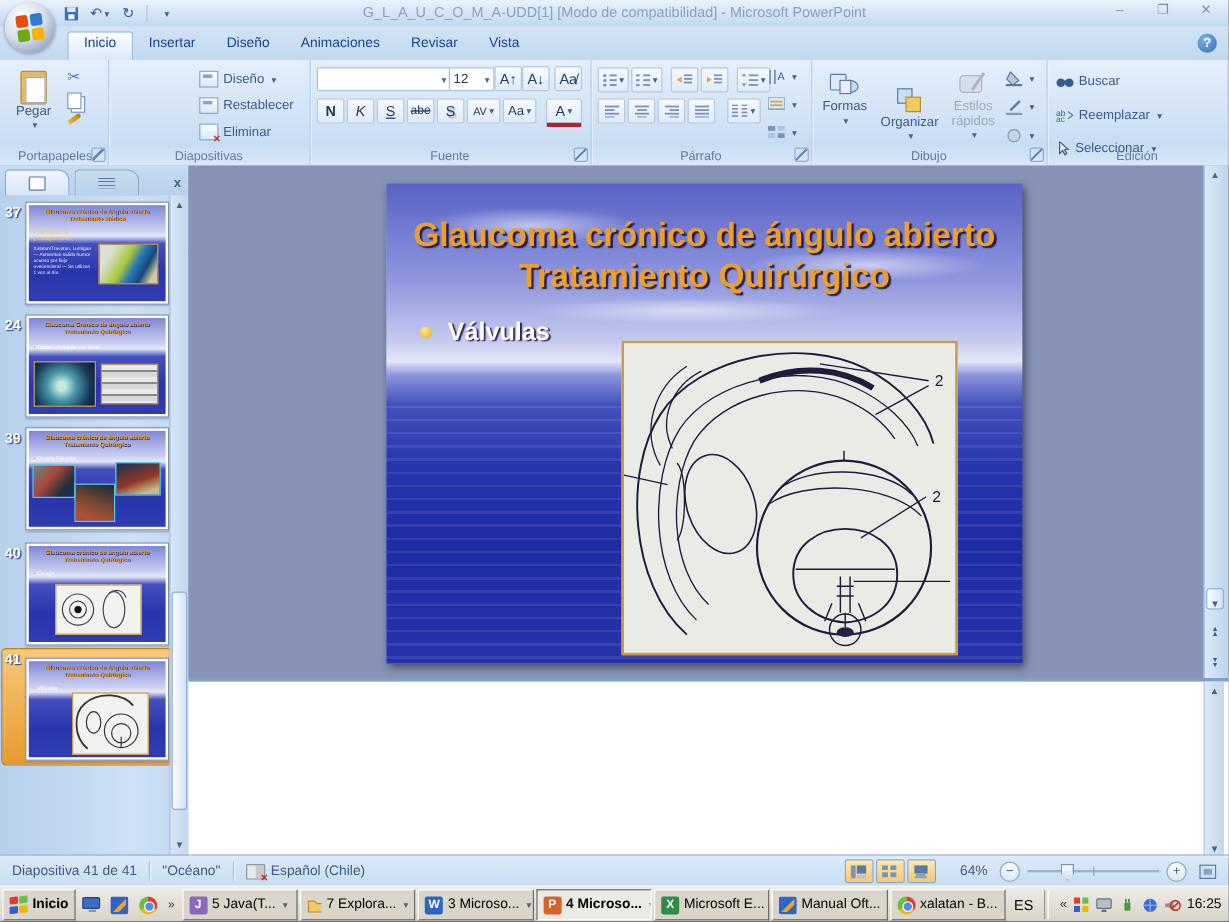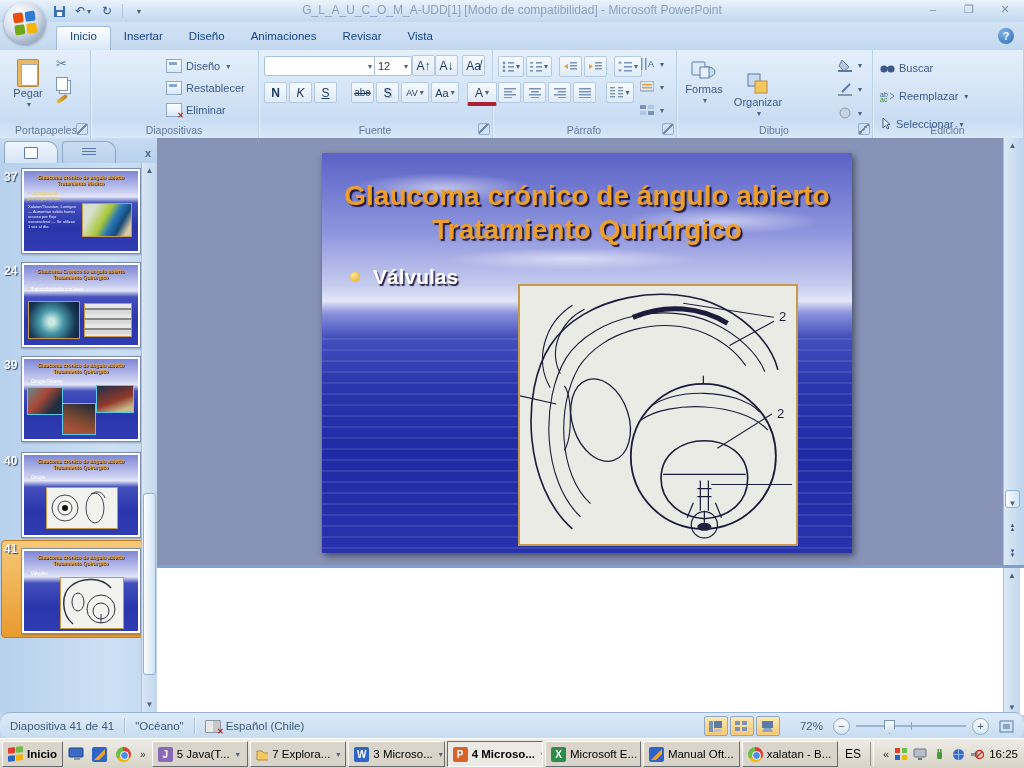--- a/index.html
+++ b/index.html
@@ -130,21 +130,21 @@
   
   .notes{position:absolute;left:157px;top:565px;width:867px;height:147px;background:#FFF;
     border-top:3px solid #7FA0C8;}
   .notes-text{position:absolute;left:8px;top:6px;right:26px;font-size:14.5px;color:#000;}
   .notes-scroll{position:absolute;right:4px;top:0;width:16px;bottom:0;background:linear-gradient(90deg,#DCE9F6,#C2D6EC);
     border-left:1px solid #A8C2DE;}
 
   
   .statusbar{position:absolute;left:0;top:712px;width:1024px;height:26px;
     background:linear-gradient(#DEEBF9,#C6DCF1);border-top:1px solid #98B4D4;
-    display:flex;align-items:center;font-size:11.5px;color:#3E5A7E;border-radius:10px;}
+    display:flex;align-items:center;font-size:11.5px;color:#3E5A7E;}
   .st-item{padding:0 10px;height:18px;display:flex;align-items:center;gap:5px;}
   .st-sep{width:1px;height:16px;background:#A8C2DE;box-shadow:1px 0 0 #EAF3FC;}
   .ic-book{width:14px;height:11px;background:linear-gradient(90deg,#E8E8E8 48%,#C8C8C8 52%);border:1px solid #8A98A8;
     border-radius:1px;position:relative;}
   .ic-book::after{content:"✕";position:absolute;right:-4px;bottom:-4px;color:#C81818;font-size:8px;font-weight:bold;}
   .view-btn{width:22px;height:18px;display:flex;align-items:center;justify-content:center;border-radius:2px;}
   .view-btn.on{border:1px solid #8FA8C8;background:linear-gradient(#FDE8B0,#F5C878);}
   .zoom-track{width:110px;height:2px;background:#9AB4D2;position:relative;margin:0 6px;}
   .zoom-notch{position:absolute;left:50%;top:-3px;width:1px;height:8px;background:#8AA4C4;}
   .zoom-thumb{position:absolute;left:28px;top:-5px;width:9px;height:12px;background:linear-gradient(#FDFEFF,#C8DCF0);
@@ -269,21 +269,21 @@
       <div class="combo dd abs" style="left:116px;top:6px;width:30px;text-align:center;">
         <span>12</span>
       </div>
       <div class="fbtn abs" style="left:154px;top:5px;">A↑</div>
       <div class="fbtn abs" style="left:177px;top:5px;">A↓</div>
       <div class="fbtn abs" style="left:204px;top:5px;">Aa̸</div>
       <div class="abs" style="left:6px;top:32px;display:flex;gap:2px;">
         <div class="fbtn" style="font-weight:bold;">N</div>
         <div class="fbtn" style="font-style:italic;">K</div>
         <div class="fbtn" style="text-decoration:underline;">S</div>
-        <div class="fbtn" style="text-decoration:line-through;font-size:10px;margin-left:12px;">abe</div>
+        <div class="fbtn" style="text-decoration:line-through;font-size:10px;">abe</div>
         <div class="fbtn" style="text-shadow:1px 1px 1px #9AB;">S</div>
         <div class="fbtn dd" style="width:26px;font-size:9px;">AV</div>
         <div class="fbtn dd" style="width:26px;font-size:11px;">Aa</div>
         <div class="fbtn dd" style="width:28px;border-bottom:4px solid #A23;margin-left:6px;">A</div>
       </div>
       <div class="rgroup-label">Fuente</div>
       <div class="dlg"></div>
     </div>
 
     <div class="rgroup" style="left:492px;width:184px;">
@@ -416,20 +416,27 @@
             <rect x="9" y="8" width="9" height="11" fill="#E8EFF8" stroke="#5A7BA8"></rect>
           </svg>
         <span>Formas</span>
       </div>
       <div class="bigbtn dd abs" style="left:56px;top:17px;width:52px;">
         <svg width="24" height="24">
             <rect x="2" y="2" width="12" height="12" fill="#C8DCF0" stroke="#5A7BA8"></rect>
             <rect x="9" y="9" width="12" height="12" fill="#F4C860" stroke="#B98A3A"></rect>
           </svg>
         <span>Organizar</span>
+      </div>
+      <div class="bigbtn dd abs" style="left:110px;top:4px;width:50px;color:#9AA8BC;">
+        <svg width="26" height="24">
+            <rect x="2" y="4" width="18" height="14" rx="3" fill="#D8DEE8" stroke="#AAB4C4"></rect>
+            <path d="M22,2 L12,16" stroke="#AAB4C4" stroke-width="2.5"></path>
+          </svg>
+        <span>Estilos rápidos</span>
       </div>
       <div class="abs" style="left:162px;top:5px;display:flex;flex-direction:column;gap:4px;">
         <div class="smallrow dd">
             <svg width="14" height="13">
               <path d="M4,1 L11,8 L6,12 L1,7 Z" fill="#B8C8DC" stroke="#5A7BA8"></path>
               <rect x="0" y="11" width="14" height="2" fill="#5A7BA8"></rect>
             </svg>
           </div>
         <div class="smallrow dd">
             <svg width="14" height="13">
@@ -656,21 +663,21 @@
             <rect x="7" y="6" width="5" height="4" fill="#7A93B8"></rect>
           </svg>
         </div>
       <div class="view-btn on">
           <svg width="13" height="11">
             <rect x="1" y="0" width="11" height="7" fill="#5A7BA8"></rect>
             <path d="M3,7 L10,7 L12,11 L1,11 Z" fill="#8AA4C4"></path>
           </svg>
         </div>
     </div>
-    <div class="st-item">72%</div>
+    <div class="st-item">64%</div>
     <div class="round-btn">−</div>
     <div class="zoom-track">
       <div class="zoom-notch"></div>
       <div class="zoom-thumb"></div>
     </div>
     <div class="round-btn">+</div>
     <div class="st-item">
       <svg width="15" height="13">
           <rect x="1" y="1" width="13" height="11" fill="none" stroke="#5A7BA8"></rect>
           <rect x="4" y="4" width="7" height="5" fill="#8AA4C4"></rect>

